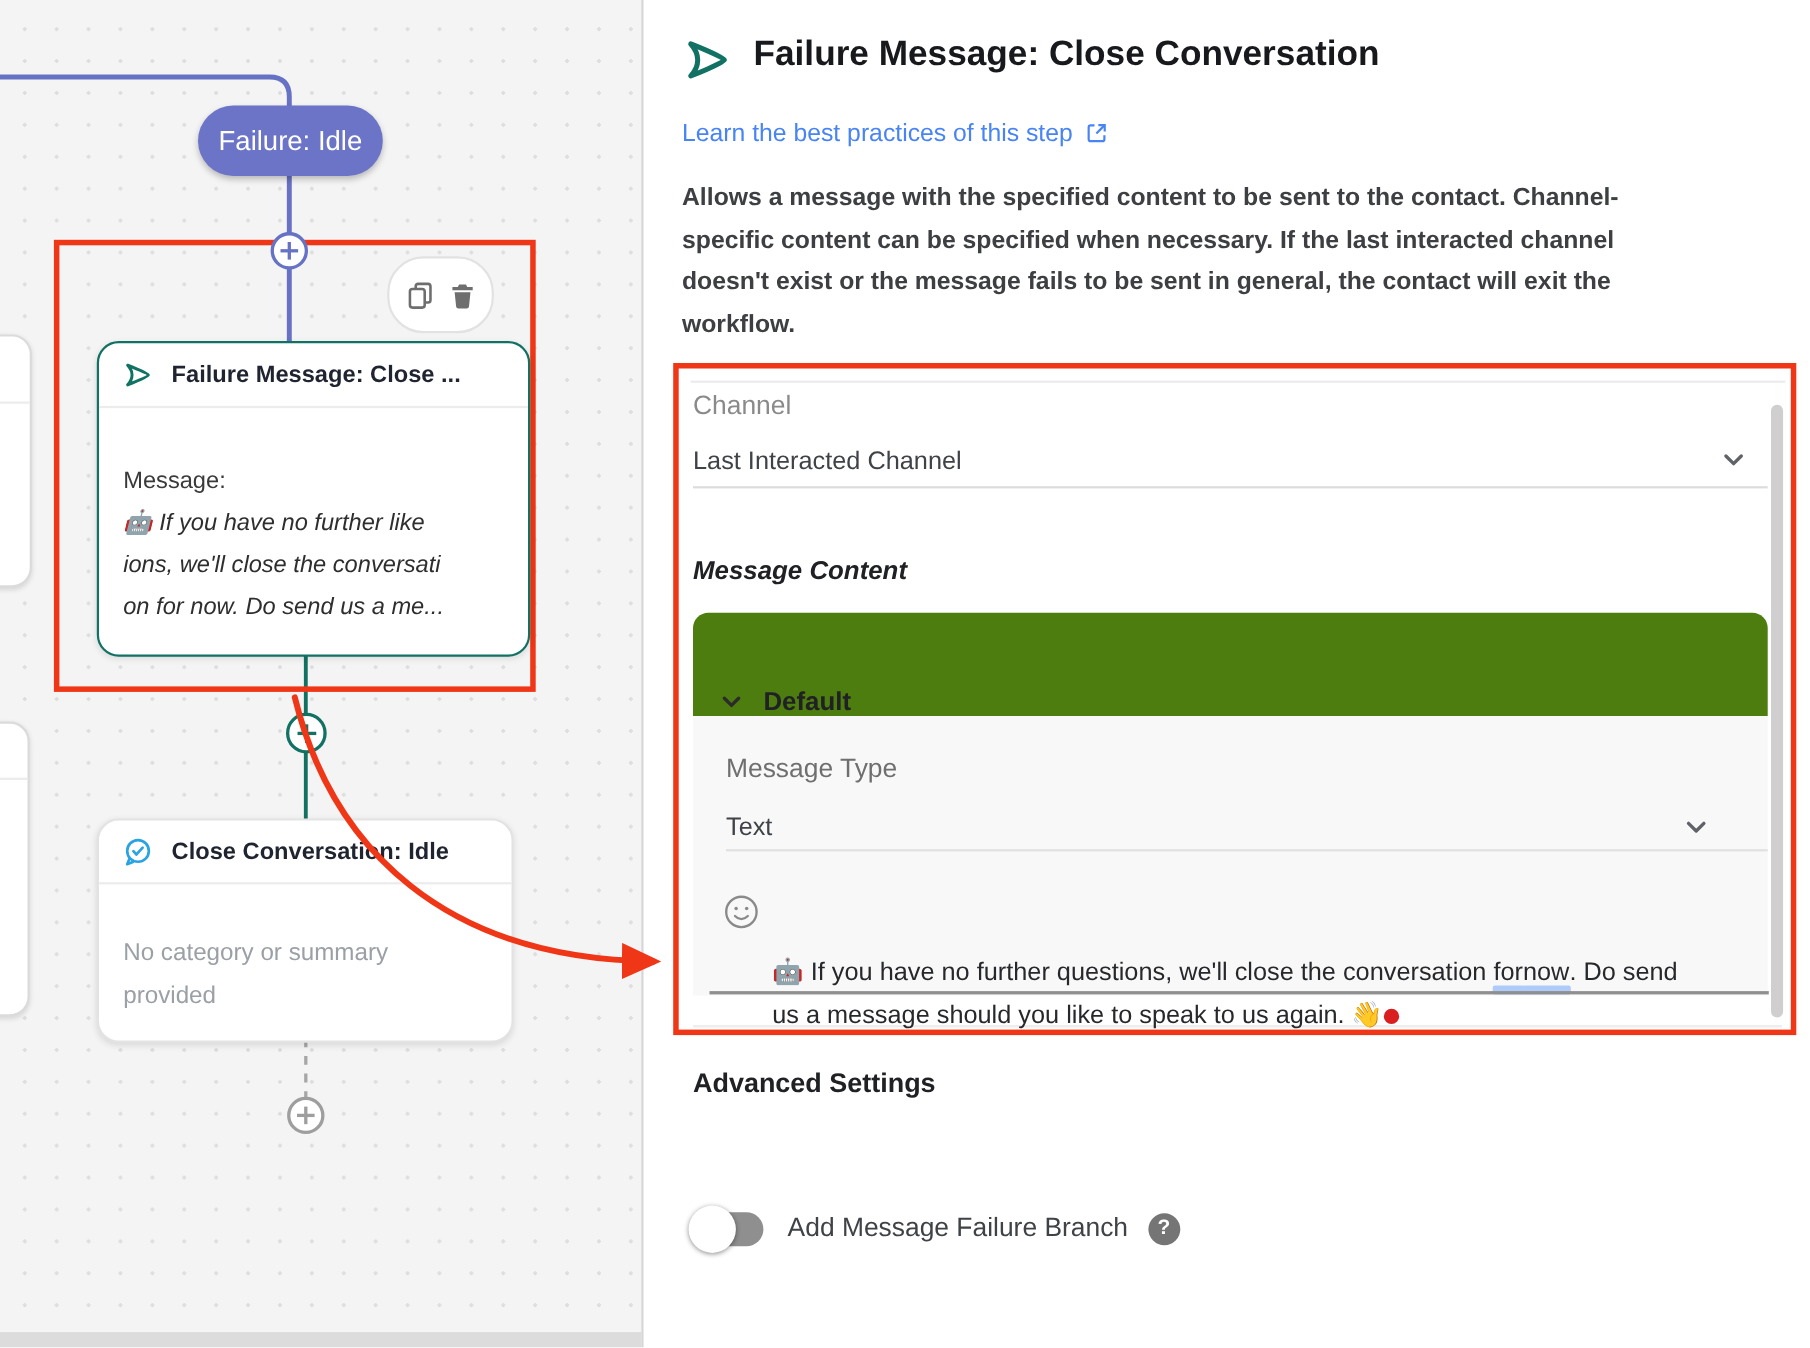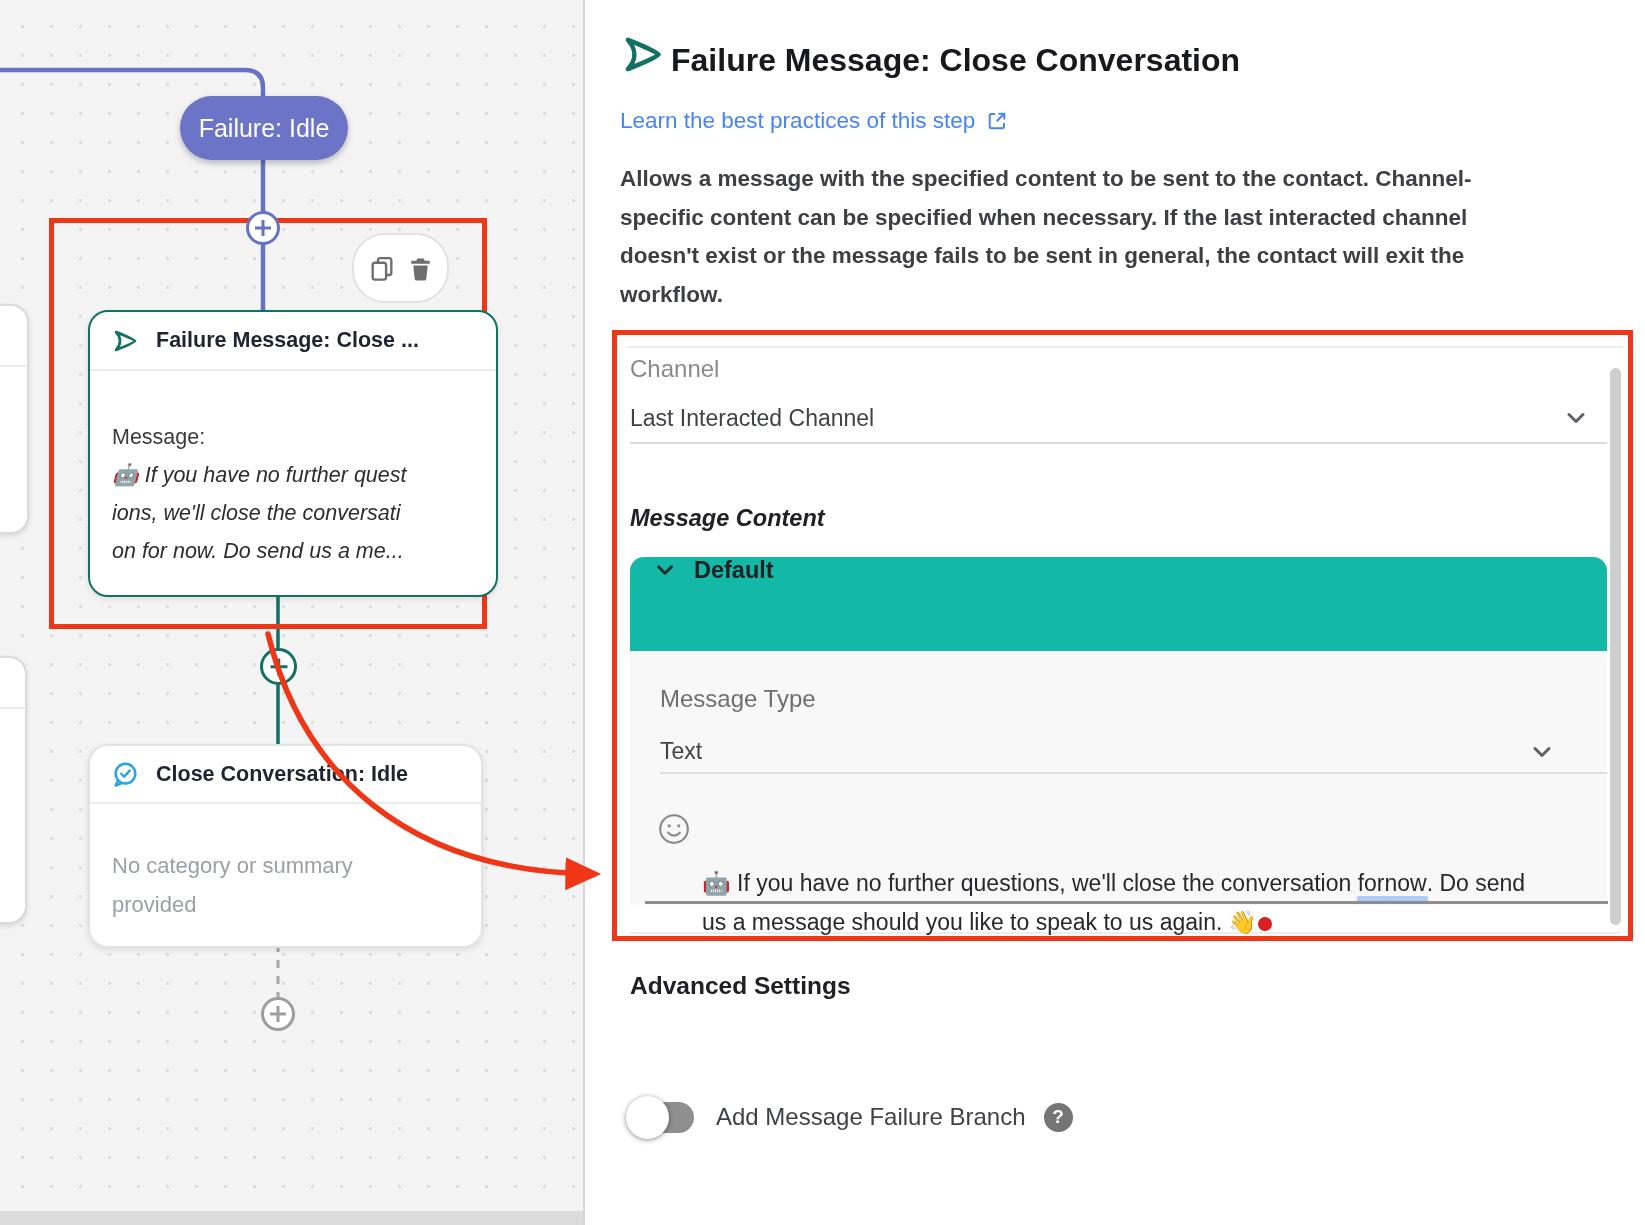--- a/index.html
+++ b/index.html
@@ -20,21 +20,21 @@
     box-shadow:0 2px 5px rgba(0,0,0,.12);z-index:2;}
   .partial-card .pdiv{position:absolute;left:0;right:0;height:2px;background:#ececec;}
 
   .branch-pill{position:absolute;left:180px;top:96px;width:168px;height:64px;border-radius:32px;
     background:#6b74c6;color:#fff;font-size:25px;display:flex;align-items:center;justify-content:center;
     box-shadow:0 3px 6px rgba(0,0,0,.25);z-index:4;}
 
   .red-rect-canvas{position:absolute;left:49px;top:218px;width:438px;height:411px;
     border:5px solid #ef3617;box-sizing:border-box;z-index:3;background:transparent;}
 
-  .node{position:absolute;background:#fff;border-radius:20px;z-index:4;box-shadow:0 2px 6px rgba(0,0,0,.10);padding-left:16px;}
+  .node{position:absolute;background:#fff;border-radius:20px;z-index:4;box-shadow:0 2px 6px rgba(0,0,0,.10);}
   .node-failure{left:88px;top:310px;width:390px;height:283px;border:2.5px solid #117163;}
   .node-close{left:88px;top:744px;width:375px;height:200px;border:2px solid #e3e3e3;}
   .node-header{position:absolute;left:0;top:0;right:0;height:57px;display:flex;align-items:center;padding-left:20px;box-sizing:border-box;}
   .node-title{font-weight:bold;font-size:21.5px;color:#1f2430;margin-left:16px;white-space:nowrap;}
   .node-divider{position:absolute;left:0;right:0;height:2px;background:#ececec;}
   .node-body{position:absolute;left:22px;right:14px;font-size:21.5px;color:#2e2e2e;line-height:38px;margin-top:28px;}
   .node-body .lbl{color:#3a3a3a;}
   .node-body .msgline{font-style:italic;}
   .close-body{color:#9aa0a6;font-size:22px;line-height:39px;}
 
@@ -49,37 +49,37 @@
   .plus-gray{left:261px;top:997px;width:34px;height:34px;border:3px solid #9e9e9e;}
   .plus-gray::before{width:16px;height:3px;background:#9e9e9e;}
   .plus-gray::after{width:3px;height:16px;background:#9e9e9e;}
 
   .node-toolbar{position:absolute;left:352px;top:233px;width:93px;height:66px;border-radius:33px;
     background:#fff;border:2px solid #e2e2e2;display:flex;align-items:center;justify-content:center;gap:11px;z-index:4;}
   .tool-btn{display:flex;align-items:center;justify-content:center;cursor:pointer;}
 
   
   .panel{position:absolute;left:585px;top:0;width:1060px;height:1225px;background:#fff;}
-  .panel-title-row{position:absolute;left:618px;top:30px;display:flex;align-items:flex-end;gap:4px;z-index:4;}
+  .panel-title-row{position:absolute;left:618px;top:30px;display:flex;align-items:flex-start;gap:18px;z-index:4;}
   .panel-title{font-size:32px;font-weight:bold;color:#17191c;}
   .learn-link{position:absolute;left:620px;top:108px;display:flex;align-items:center;gap:10px;
     color:#4884f4;font-size:22.5px;cursor:pointer;z-index:4;}
   .panel-desc{position:absolute;left:620px;top:160px;width:905px;font-size:22.5px;line-height:38.5px;color:#3d3f42;z-index:4;font-weight:bold;}
 
   .red-rect-panel{position:absolute;left:612px;top:330px;width:1021px;height:611px;
     border:5px solid #ef3617;box-sizing:border-box;z-index:3;}
 
   .faint-line{position:absolute;background:#ececec;height:2px;z-index:4;}
   .field-label{position:absolute;font-size:24px;color:#8a8a8a;z-index:4;}
   .field-value{position:absolute;font-size:23px;color:#3f4246;z-index:4;}
   .field-underline{position:absolute;height:2px;background:#dcdcdc;z-index:4;}
   .section-heading{position:absolute;font-size:23.5px;font-weight:bold;color:#202124;z-index:4;}
 
-  .default-header{position:absolute;left:630px;top:557px;width:977px;height:94px;background:#14b8a6;
-    border-radius:14px 14px 0 0;display:flex;align-items:flex-start;padding-left:22px;box-sizing:border-box;z-index:4;cursor:pointer;}
+  .default-header{position:absolute;left:630px;top:557px;width:977px;height:94px;background:#4d7c0f;
+    border-radius:14px 14px 0 0;display:flex;align-items:flex-end;padding-left:22px;box-sizing:border-box;z-index:4;cursor:pointer;}
   .default-label{font-size:23.5px;font-weight:bold;color:#202124;margin-left:16px;}
   .default-body{position:absolute;left:630px;top:651px;width:977px;height:254px;background:#f8f8f8;z-index:3;}
 
   .chevron{z-index:5;position:absolute;}
 
   .message-row-icon{position:absolute;left:657px;top:812px;z-index:5;}
   .message-text{position:absolute;left:702px;top:864px;width:830px;font-size:23px;line-height:39px;color:#26282b;z-index:5;}
   .hl{position:relative;}
   .hl::after{content:'';position:absolute;left:-1px;right:-1px;bottom:-8px;height:8px;background:#aecbfa;border-radius:2px;}
   .red-dot{display:inline-block;width:14px;height:14px;border-radius:50%;background:#d91f1f;margin-left:1px;vertical-align:-1px;}
@@ -140,21 +140,21 @@
   <div class="node node-failure">
     <div class="node-header">
       <svg width="30" height="30" viewBox="0 0 32 32">
         <path d="M6.5 6.5 C12 12.5 12 19.5 6.5 25.5 C6.5 25.5 26.5 17.6 26.5 16 C26.5 14.4 6.5 6.5 6.5 6.5 Z" fill="none" stroke="#117163" stroke-width="3" stroke-linejoin="round"></path>
       </svg>
       <span class="node-title">Failure Message: Close ...</span>
     </div>
     <div class="node-divider" style="top:57px;"></div>
     <div class="node-body" style="top:78px;">
       <div class="lbl">Message:</div>
-      <div class="msgline">🤖 If you have no further quest</div>
+      <div class="msgline">🤖 If you have no further like</div>
       <div class="msgline">ions, we'll close the conversati</div>
       <div class="msgline">on for now. Do send us a me...</div>
     </div>
   </div>
 
   <div class="node node-close">
     <div class="node-header">
       <svg width="30" height="30" viewBox="0 0 32 32">
         <circle cx="16.5" cy="14.5" r="10.5" fill="none" stroke="#29a3e2" stroke-width="2.6"></circle>
         <path d="M8 22.5 L6 27.4 L11.5 25.2" fill="none" stroke="#29a3e2" stroke-width="2.6" stroke-linejoin="round" stroke-linecap="round"></path>

